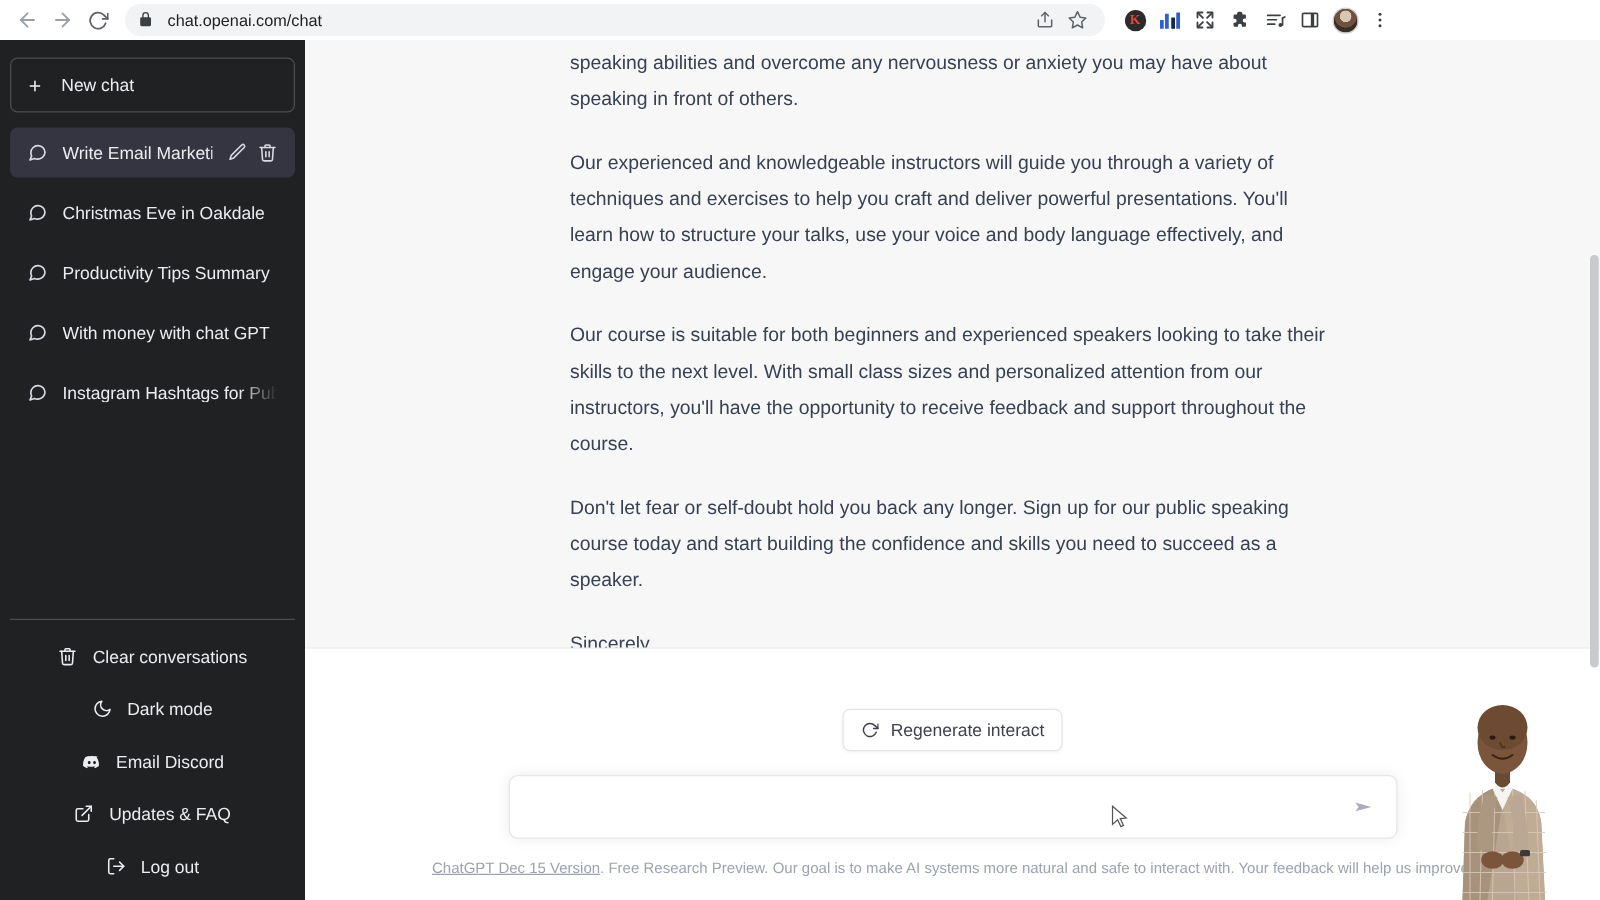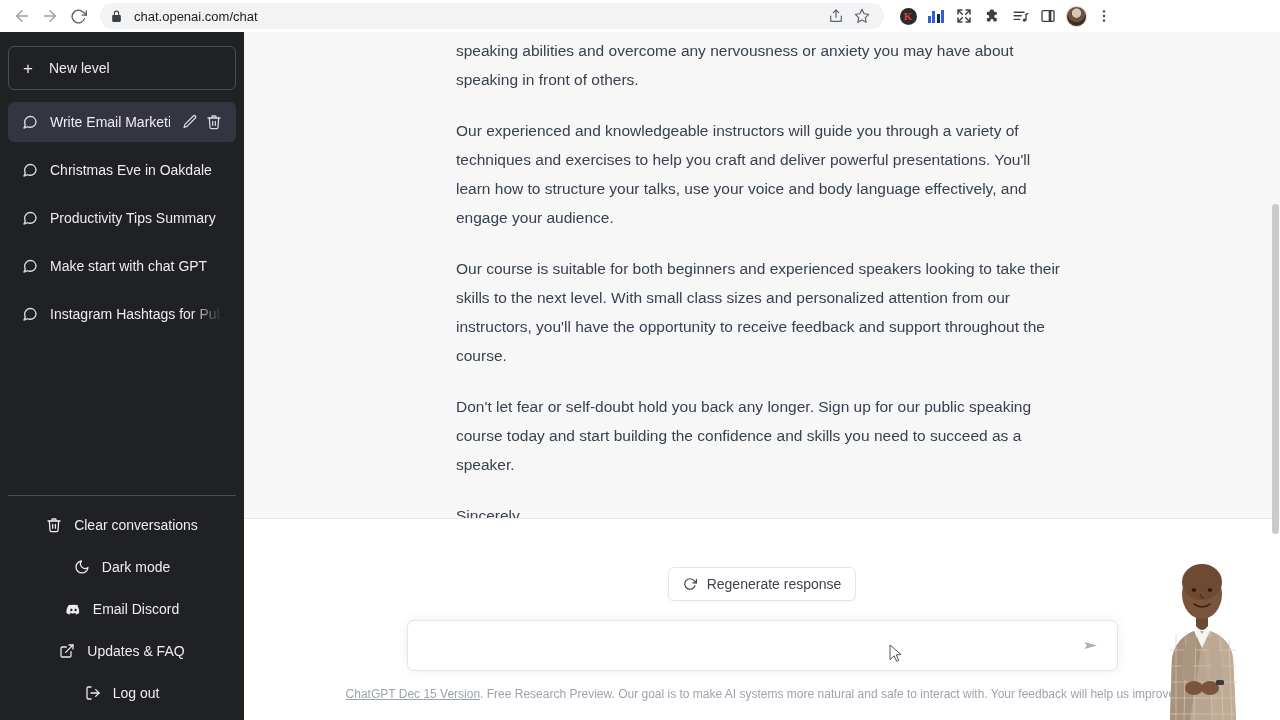--- a/index.html
+++ b/index.html
@@ -366,21 +366,21 @@
     </span>
   </div>
 </div>
 
 <div class="app">
 
   <div class="sidebar">
 
     <div class="new-chat">
       <span class="plus-icon">+</span>
-      <span>New level</span>
+      <span>New chat</span>
     </div>
 
     <div class="chat-list">
 
       <div class="chat-item active">
         <span class="chat-icon">
           <svg width="16" height="16" viewBox="0 0 24 24" fill="none" stroke="currentColor" stroke-width="2" stroke-linejoin="round">
               <path d="M21 11.5a8.4 8.4 0 0 1-9 8.4 9 9 0 0 1-3.8-.8L3 21l1.9-5a8.4 8.4 0 0 1-.9-3.8 8.4 8.4 0 0 1 8.4-8.4h.6a8.4 8.4 0 0 1 8 8z"></path>
             </svg>
         </span>
@@ -419,21 +419,21 @@
         </span>
         <span class="chat-label">Productivity Tips Summary</span>
       </div>
 
       <div class="chat-item">
         <span class="chat-icon">
           <svg width="16" height="16" viewBox="0 0 24 24" fill="none" stroke="currentColor" stroke-width="2" stroke-linejoin="round">
               <path d="M21 11.5a8.4 8.4 0 0 1-9 8.4 9 9 0 0 1-3.8-.8L3 21l1.9-5a8.4 8.4 0 0 1-.9-3.8 8.4 8.4 0 0 1 8.4-8.4h.6a8.4 8.4 0 0 1 8 8z"></path>
             </svg>
         </span>
-        <span class="chat-label">Make start with chat GPT</span>
+        <span class="chat-label">With money with chat GPT</span>
       </div>
 
       <div class="chat-item truncate">
         <span class="chat-icon">
           <svg width="16" height="16" viewBox="0 0 24 24" fill="none" stroke="currentColor" stroke-width="2" stroke-linejoin="round">
               <path d="M21 11.5a8.4 8.4 0 0 1-9 8.4 9 9 0 0 1-3.8-.8L3 21l1.9-5a8.4 8.4 0 0 1-.9-3.8 8.4 8.4 0 0 1 8.4-8.4h.6a8.4 8.4 0 0 1 8 8z"></path>
             </svg>
         </span>
         <span class="chat-label">Instagram Hashtags for Public</span>
       </div>
@@ -513,21 +513,21 @@
 
     <div class="bottom-area">
       <div class="regen-wrap">
         <div class="regen-btn">
           <span class="ic">
             <svg width="14" height="14" viewBox="0 0 24 24" fill="none" stroke="currentColor" stroke-width="2" stroke-linecap="round" stroke-linejoin="round">
                 <polyline points="23 4 23 10 17 10"></polyline>
                 <path d="M20.49 15a9 9 0 1 1-2.12-9.36L23 10"></path>
               </svg>
           </span>
-          <span>Regenerate response</span>
+          <span>Regenerate interact</span>
         </div>
       </div>
 
       <div class="composer">
         <input type="text" value="" placeholder="" style="">
         <span class="send-btn">
           <svg width="19" height="19" viewBox="0 0 24 24" fill="currentColor">
               <path d="M3 7.5l16 4.5-16 4.5 3.2-4.5z"></path>
             </svg>
         </span>

